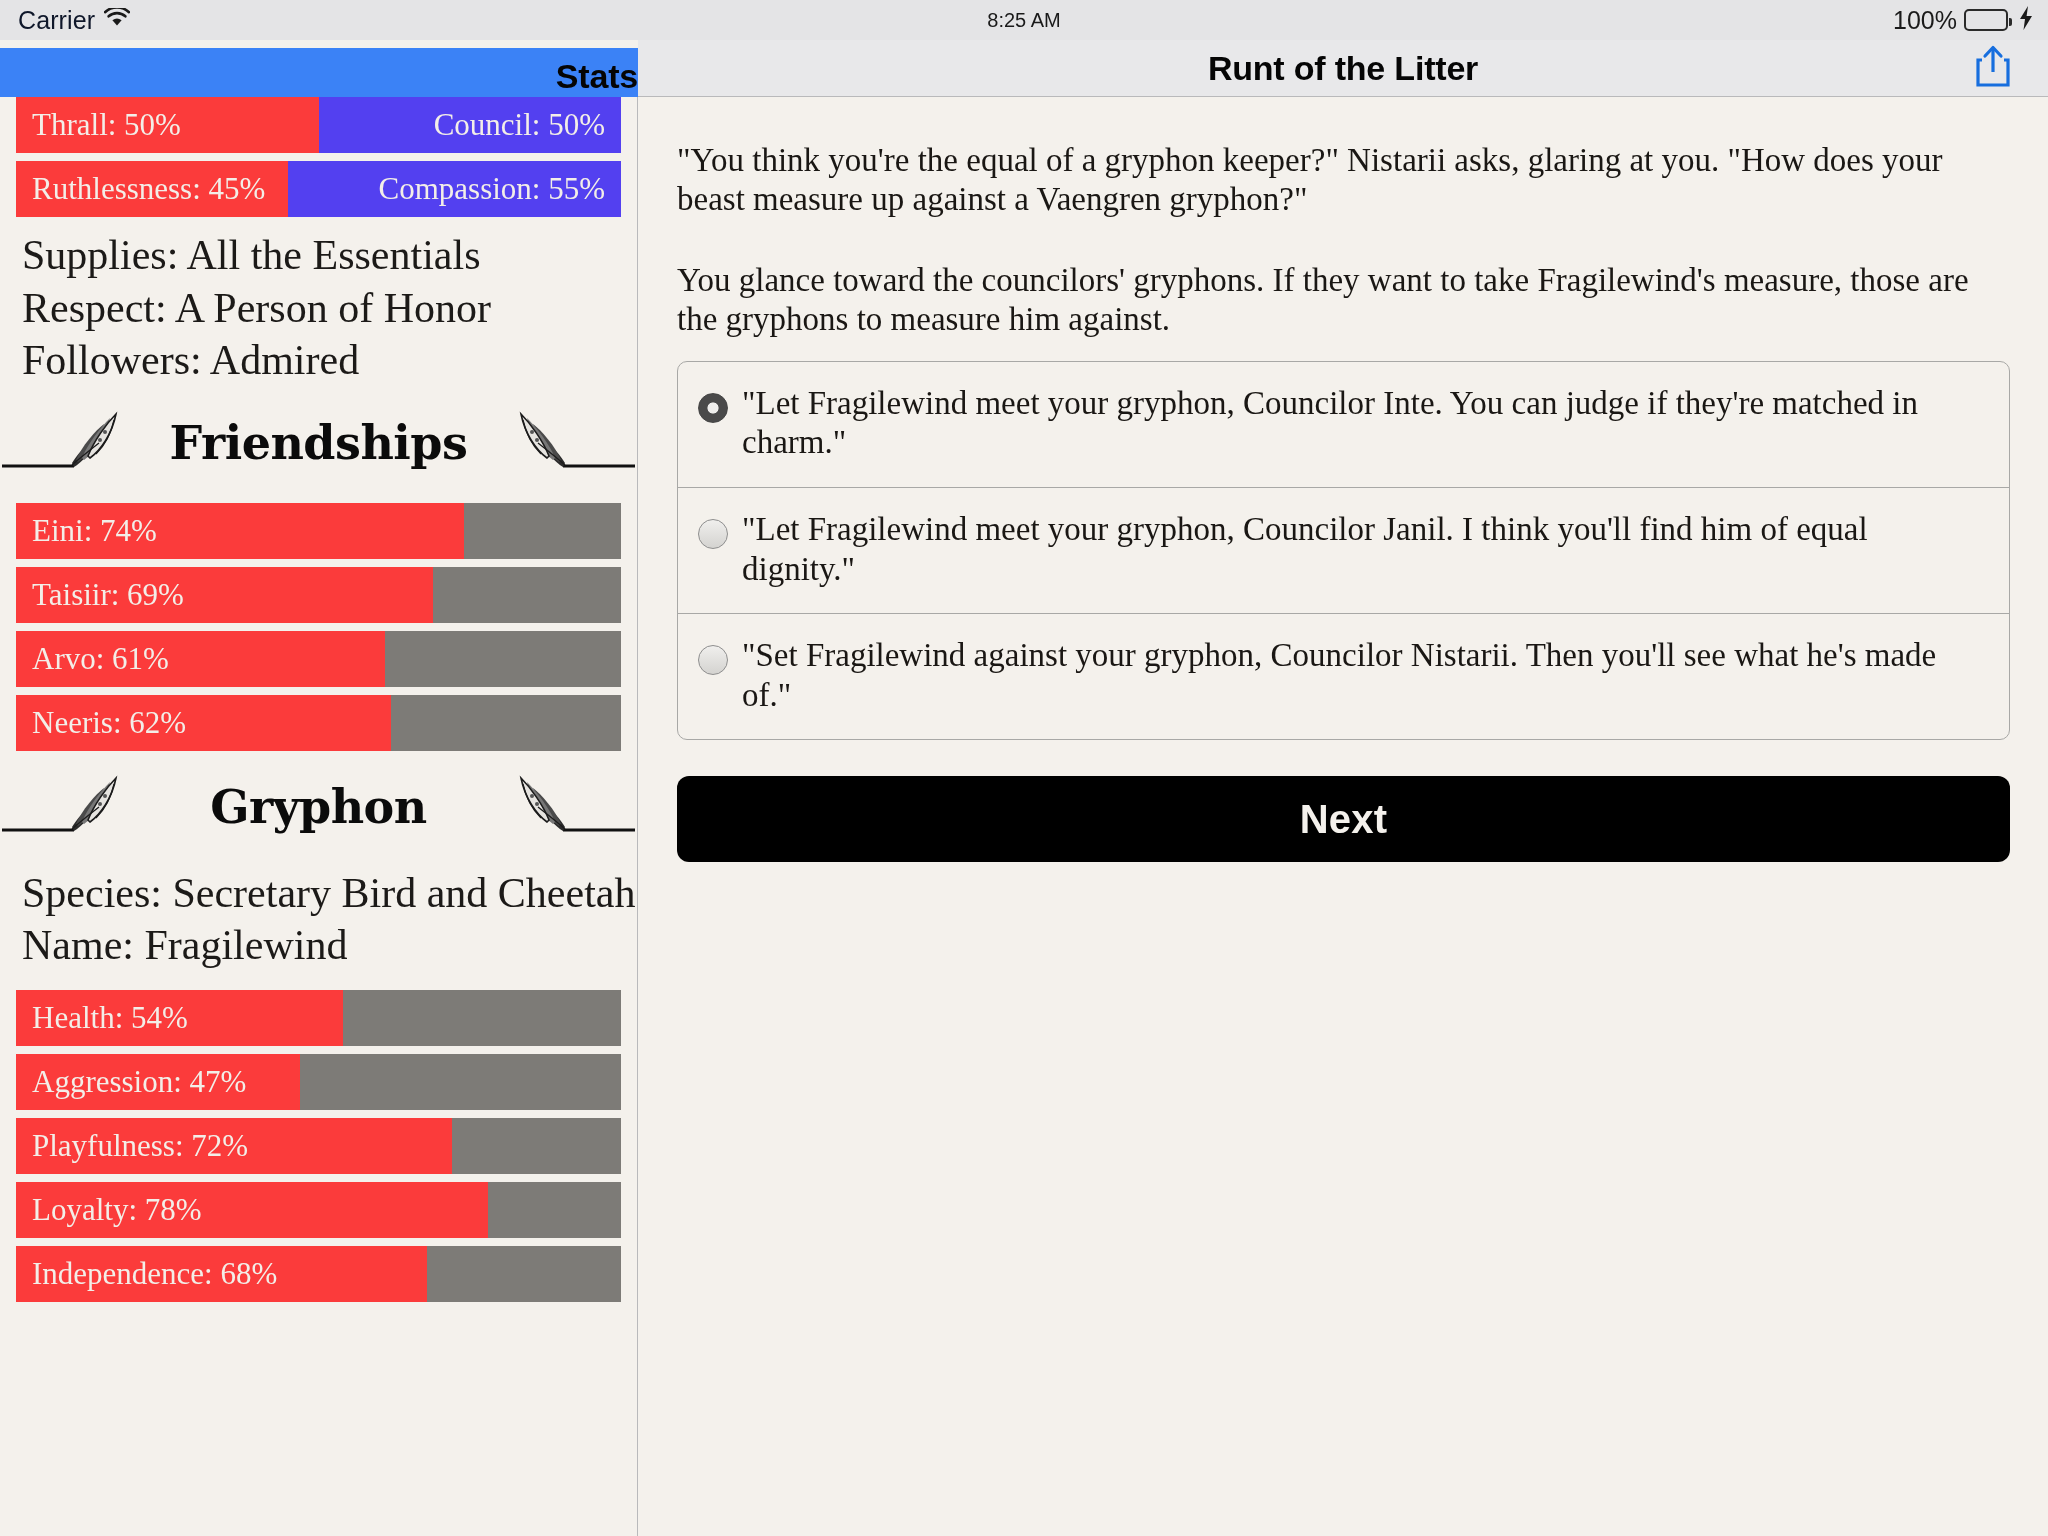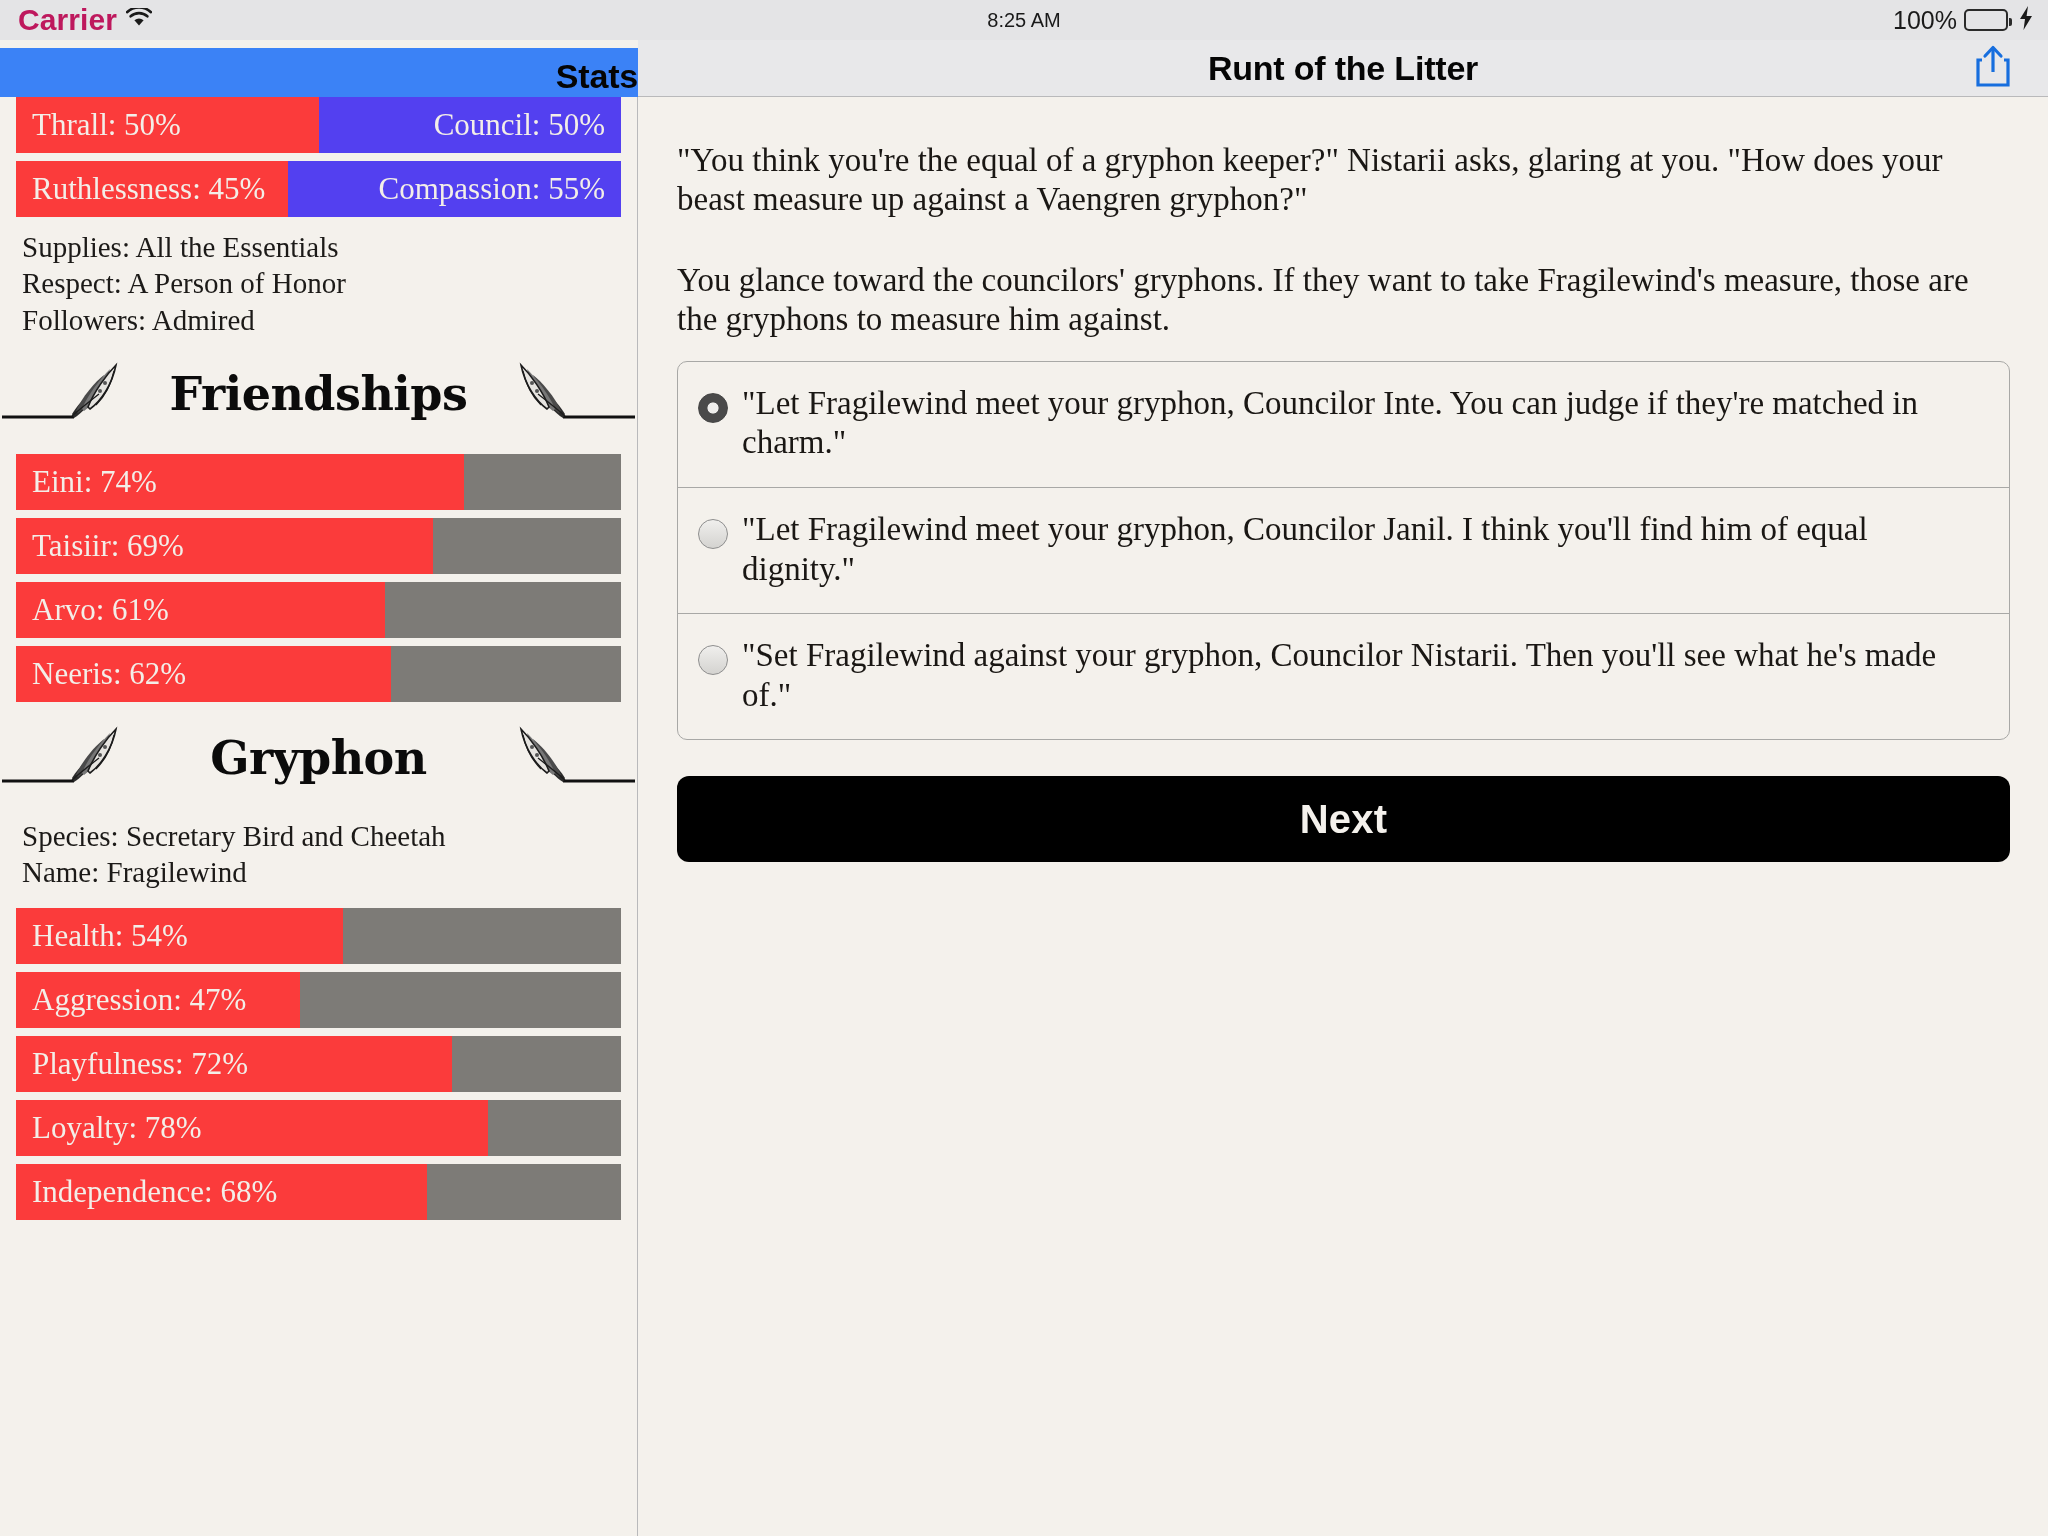--- a/index.html
+++ b/index.html
@@ -23,24 +23,23 @@
     font-family: "Liberation Sans", sans-serif;
   }
   #status-left {
     display: flex;
     align-items: center;
     gap: 9px;
     padding-left: 18px;
     width: 33%;
   }
   .carrier-text {
-    font-size: 30px;
-    color: #be185d;
+    font-size: 25px;
+    color: #0f172a;
     letter-spacing: 0.1px;
-    font-weight: bold;
   }
   .wifi-icon { display: block; }
   #status-center {
     width: 34%;
     text-align: center;
     font-size: 20px;
     color: #1a1a1a;
     font-weight: 400;
   }
   #status-right {
@@ -155,21 +154,21 @@
     padding-right: 16px;
     flex: 1;
   }
   .opposed-label {
     color: #f3eee8;
     font-size: 31px;
     white-space: nowrap;
   }
 
   .plain-stat {
-    font-size: 29px;
+    font-size: 42px;
     color: #1c1a18;
     padding: 0 0 0 22px;
     line-height: 1.25;
     white-space: nowrap;
     font-family: Liberation Serif, serif;
   }
   .stats-text-block { margin-top: 12px; }
 
   
   .section-header {

